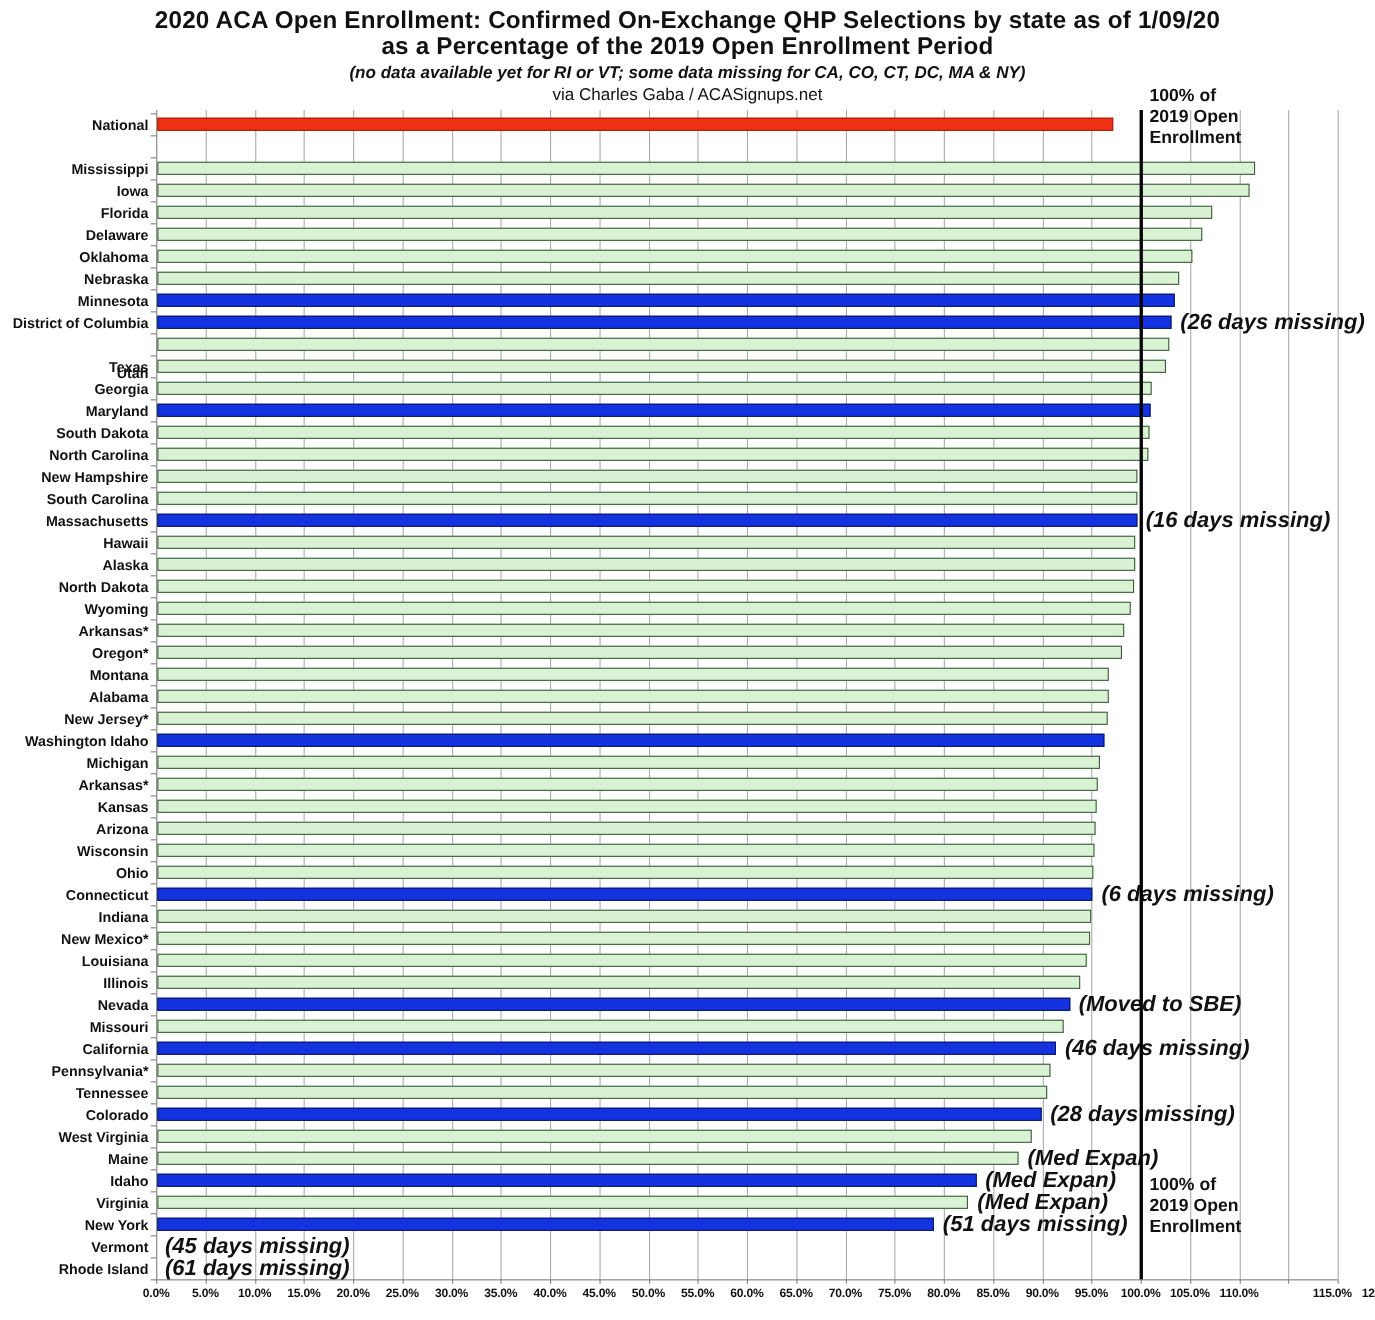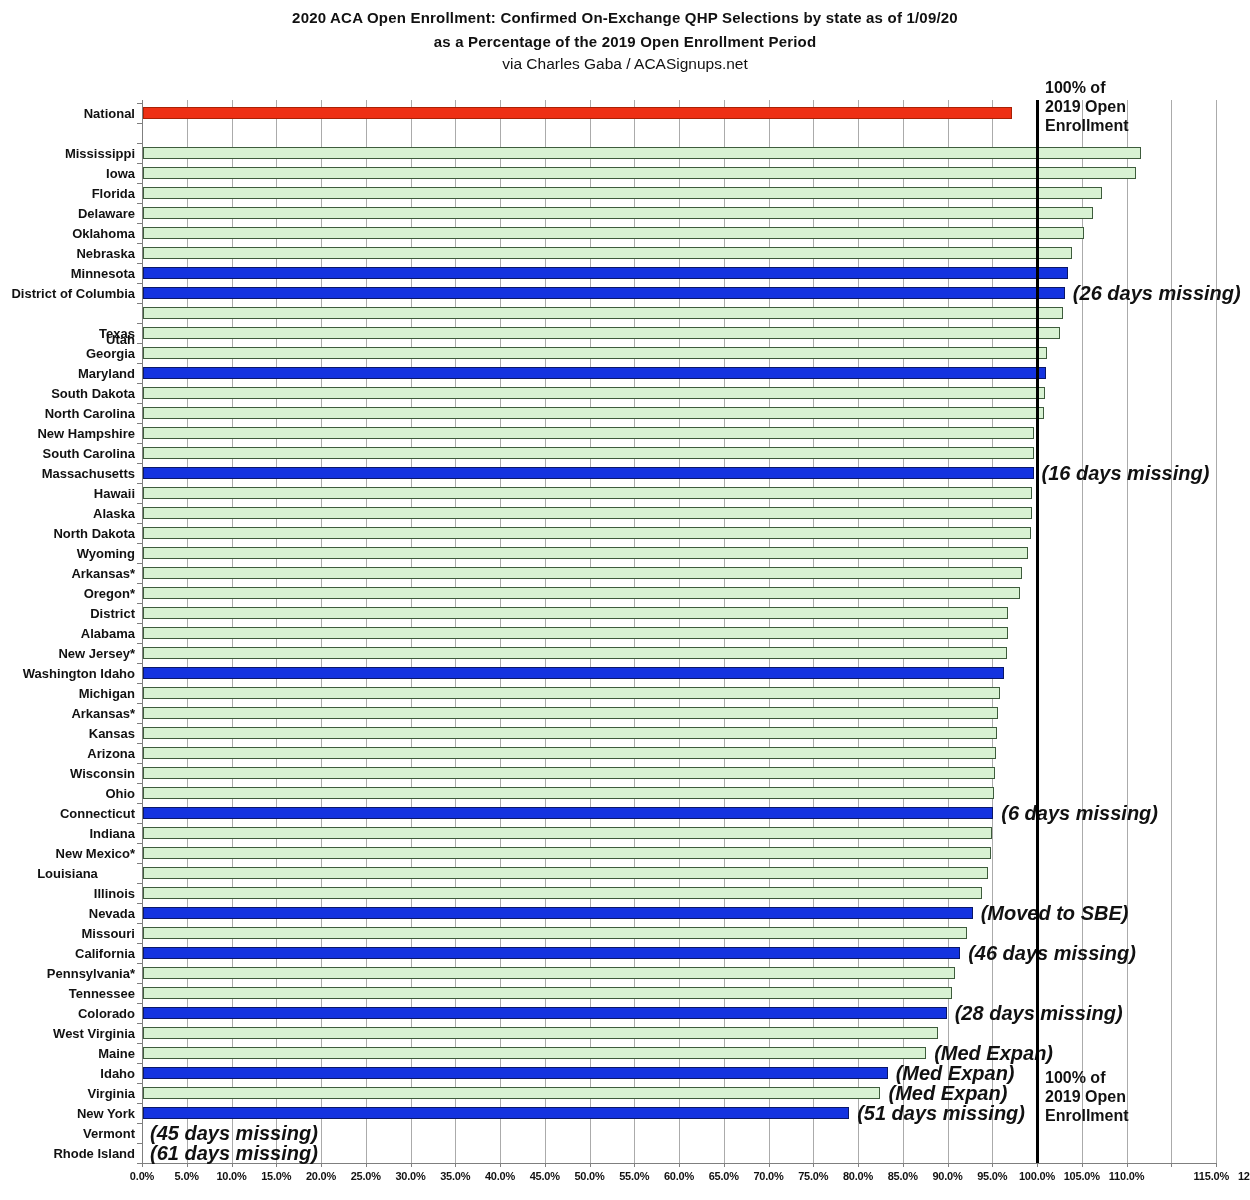--- a/index.html
+++ b/index.html
@@ -1,19 +1,19 @@
 <!DOCTYPE html>
 <html><head>
 <meta charset="utf-8">
 <style>
   html,body{margin:0;padding:0;background:#ffffff;}
   body{width:1250px;height:1200px;position:relative;overflow:hidden;
        font-family:"Liberation Sans", sans-serif;color:#111;}
   #titles{position:absolute;left:0;top:6px;width:1250px;text-align:center;}
-  .t1{font-size:15px;font-weight:700;line-height:24px;letter-spacing:.2px;}
+  .t1{font-size:22px;font-weight:700;line-height:24px;letter-spacing:.2px;}
   .t2{font-size:15.5px;font-weight:600;font-style:italic;line-height:21px;margin-top:2px;}
   .t3{font-size:15.5px;font-weight:500;line-height:20px;}
   #chart{position:absolute;left:0;top:0;width:1250px;height:1200px;}
   .gridline{position:absolute;width:1px;background:#ABABAB;}
   .axis-y{position:absolute;width:1px;background:#7F7F7F;}
   .axis-x{position:absolute;height:1px;background:#7F7F7F;}
   .ytick{position:absolute;width:5px;height:1px;background:#7F7F7F;}
   .xtick{position:absolute;width:1px;height:4px;background:#7F7F7F;}
   .row-label{position:absolute;left:0;width:135px;text-align:right;
              font-size:13px;font-weight:700;line-height:15px;white-space:nowrap;}
@@ -25,20 +25,21 @@
             white-space:pre-line;text-align:left;}
   .xlabel{position:absolute;width:64px;margin-left:-32px;text-align:center;
           font-size:11px;font-weight:700;letter-spacing:-0.2px;}
 </style>
 </head>
 <body>
 
 <div id="titles">
   <div class="t1">2020 ACA Open Enrollment: Confirmed On-Exchange QHP Selections by state as of 1/09/20</div>
   <div class="t1">as a Percentage of the 2019 Open Enrollment Period</div>
+  <div class="t2">(no data available yet for RI or VT; some data missing for CA, CO, CT, DC, MA &amp; NY)</div>
   <div class="t3">via Charles Gaba / ACASignups.net</div>
 </div>
 
 <div id="chart">
     <div class="xtick" style="left: 142px; top: 1163px; background: rgb(127, 127, 127);"></div>
     <div class="xlabel" style="left: 142px; top: 1170px;">0.0%</div>
     <div class="gridline" style="left: 186.75px; top: 100px; height: 1063px; background: rgb(171, 171, 171);"></div>
     <div class="xtick" style="left: 186.75px; top: 1163px; background: rgb(127, 127, 127);"></div>
     <div class="xlabel" style="left: 186.75px; top: 1170px;">5.0%</div>
     <div class="gridline" style="left: 231.5px; top: 100px; height: 1063px; background: rgb(171, 171, 171);"></div>
@@ -181,21 +182,21 @@
     <div class="ytick" style="left: 137px; top: 543px; background: rgb(127, 127, 127);"></div>
     <div class="row-label" style="top: 546px;">Wyoming</div>
     <div class="bar" style="left: 143px; top: 547px; width: 885.155px; background: rgb(216, 242, 211); border-color: rgb(62, 92, 60);"></div>
     <div class="ytick" style="left: 137px; top: 563px; background: rgb(127, 127, 127);"></div>
     <div class="row-label" style="top: 566px;">Arkansas*</div>
     <div class="bar" style="left: 143px; top: 567px; width: 878.89px; background: rgb(216, 242, 211); border-color: rgb(62, 92, 60);"></div>
     <div class="ytick" style="left: 137px; top: 583px; background: rgb(127, 127, 127);"></div>
     <div class="row-label" style="top: 586px;">Oregon*</div>
     <div class="bar" style="left: 143px; top: 587px; width: 877.1px; background: rgb(216, 242, 211); border-color: rgb(62, 92, 60);"></div>
     <div class="ytick" style="left: 137px; top: 603px; background: rgb(127, 127, 127);"></div>
-    <div class="row-label" style="top: 606px;">District</div>
+    <div class="row-label" style="top: 606px;">Montana</div>
     <div class="bar" style="left: 143px; top: 607px; width: 865.465px; background: rgb(216, 242, 211); border-color: rgb(62, 92, 60);"></div>
     <div class="ytick" style="left: 137px; top: 623px; background: rgb(127, 127, 127);"></div>
     <div class="row-label" style="top: 626px;">Alabama</div>
     <div class="bar" style="left: 143px; top: 627px; width: 864.57px; background: rgb(216, 242, 211); border-color: rgb(62, 92, 60);"></div>
     <div class="ytick" style="left: 137px; top: 643px; background: rgb(127, 127, 127);"></div>
     <div class="row-label" style="top: 646px;">New Jersey*</div>
     <div class="bar" style="left: 143px; top: 647px; width: 863.675px; background: rgb(216, 242, 211); border-color: rgb(62, 92, 60);"></div>
     <div class="ytick" style="left: 137px; top: 663px; background: rgb(127, 127, 127);"></div>
     <div class="row-label" style="top: 666px;">Washington Idaho</div>
     <div class="bar" style="left: 143px; top: 667px; width: 860.99px; background: rgb(20, 51, 224); border-color: rgb(10, 23, 102);"></div>
@@ -221,21 +222,21 @@
     <div class="row-label" style="top: 806px;">Connecticut</div>
     <div class="bar" style="left: 143px; top: 807px; width: 850.25px; background: rgb(20, 51, 224); border-color: rgb(10, 23, 102);"></div>
     <div class="note" style="left: 1001.25px; top: 804px;">(6 days missing)</div>
     <div class="ytick" style="left: 137px; top: 823px; background: rgb(127, 127, 127);"></div>
     <div class="row-label" style="top: 826px;">Indiana</div>
     <div class="bar" style="left: 143px; top: 827px; width: 849.355px; background: rgb(216, 242, 211); border-color: rgb(62, 92, 60);"></div>
     <div class="ytick" style="left: 137px; top: 843px; background: rgb(127, 127, 127);"></div>
     <div class="row-label" style="top: 846px;">New Mexico*</div>
     <div class="bar" style="left: 143px; top: 847px; width: 848.46px; background: rgb(216, 242, 211); border-color: rgb(62, 92, 60);"></div>
     <div class="ytick" style="left: 137px; top: 863px; background: rgb(127, 127, 127);"></div>
-    <div class="row-label" style="top: 866px; text-align: center;">Louisiana</div>
+    <div class="row-label" style="top: 866px;">Louisiana</div>
     <div class="bar" style="left: 143px; top: 867px; width: 844.88px; background: rgb(216, 242, 211); border-color: rgb(62, 92, 60);"></div>
     <div class="ytick" style="left: 137px; top: 883px; background: rgb(127, 127, 127);"></div>
     <div class="row-label" style="top: 886px;">Illinois</div>
     <div class="bar" style="left: 143px; top: 887px; width: 838.615px; background: rgb(216, 242, 211); border-color: rgb(62, 92, 60);"></div>
     <div class="ytick" style="left: 137px; top: 903px; background: rgb(127, 127, 127);"></div>
     <div class="row-label" style="top: 906px;">Nevada</div>
     <div class="bar" style="left: 143px; top: 907px; width: 829.665px; background: rgb(20, 51, 224); border-color: rgb(10, 23, 102);"></div>
     <div class="note" style="left: 980.665px; top: 904px;">(Moved to SBE)</div>
     <div class="ytick" style="left: 137px; top: 923px; background: rgb(127, 127, 127);"></div>
     <div class="row-label" style="top: 926px;">Missouri</div>

